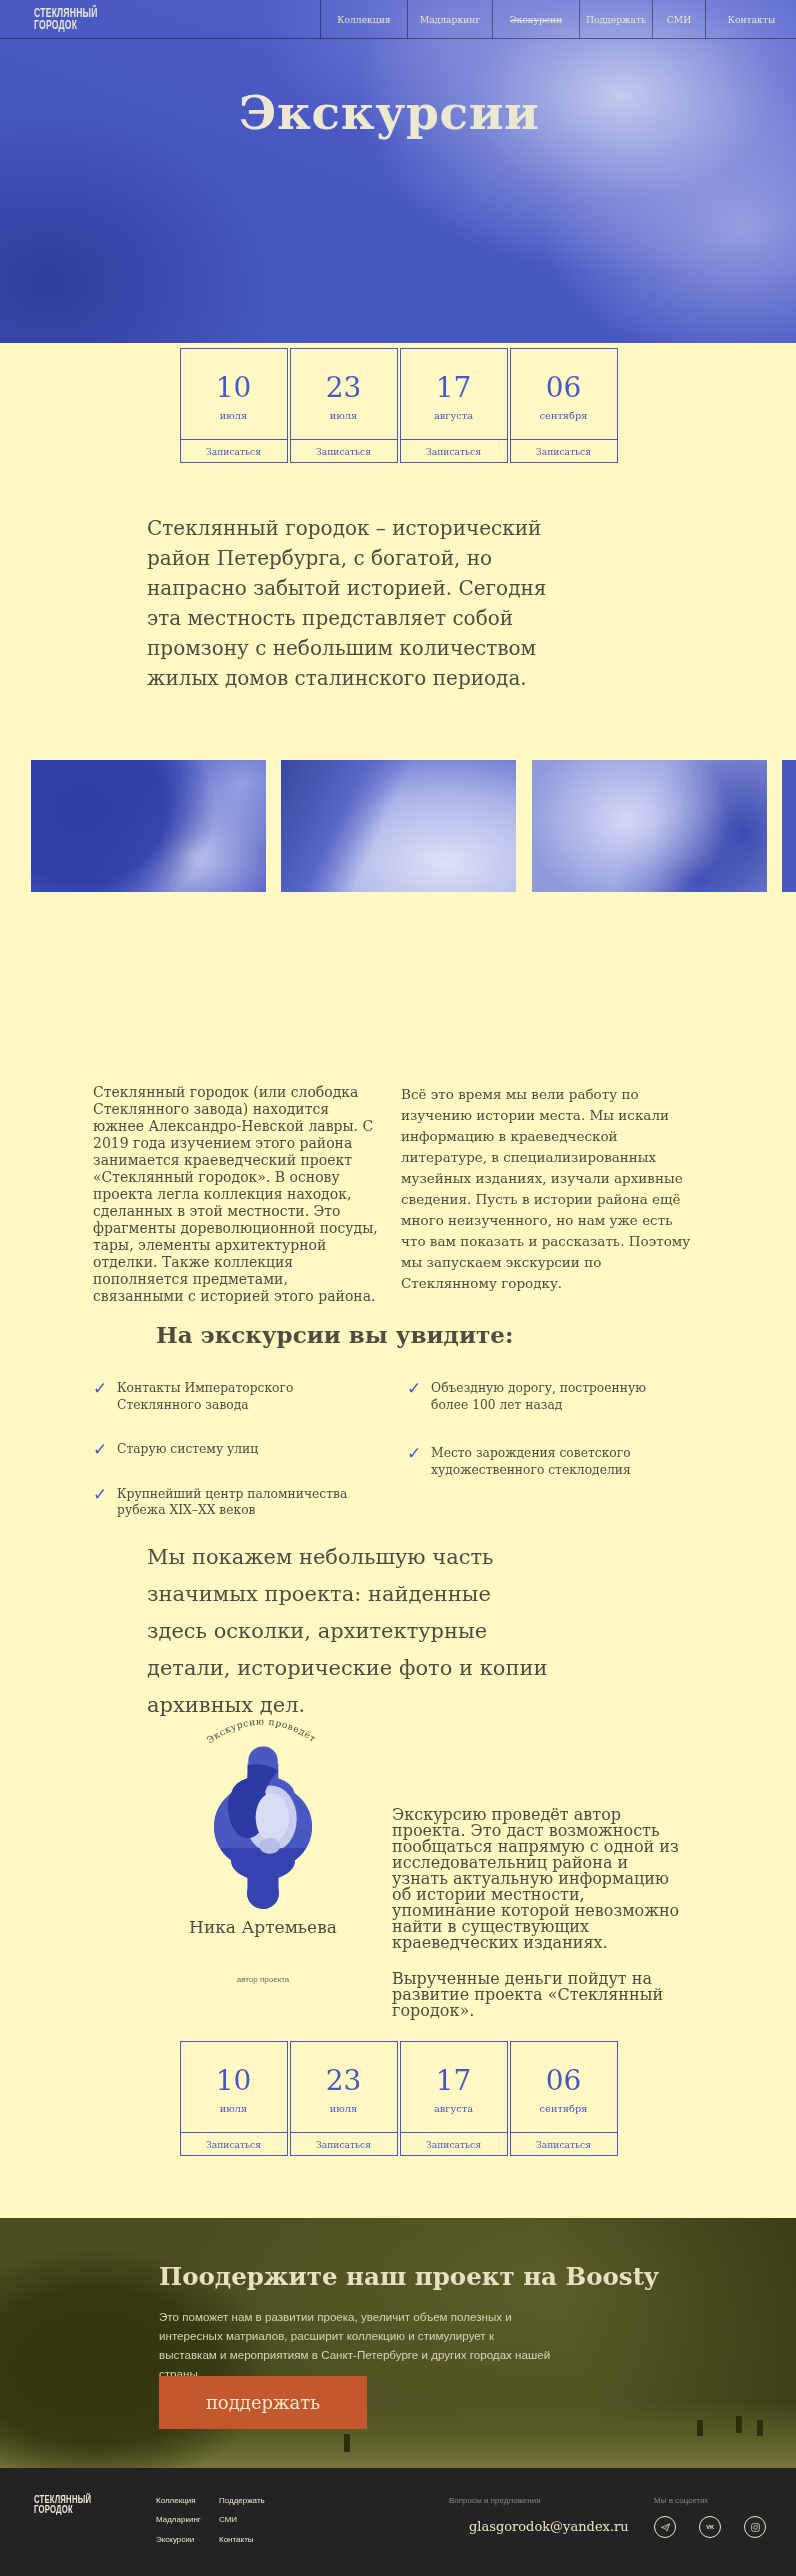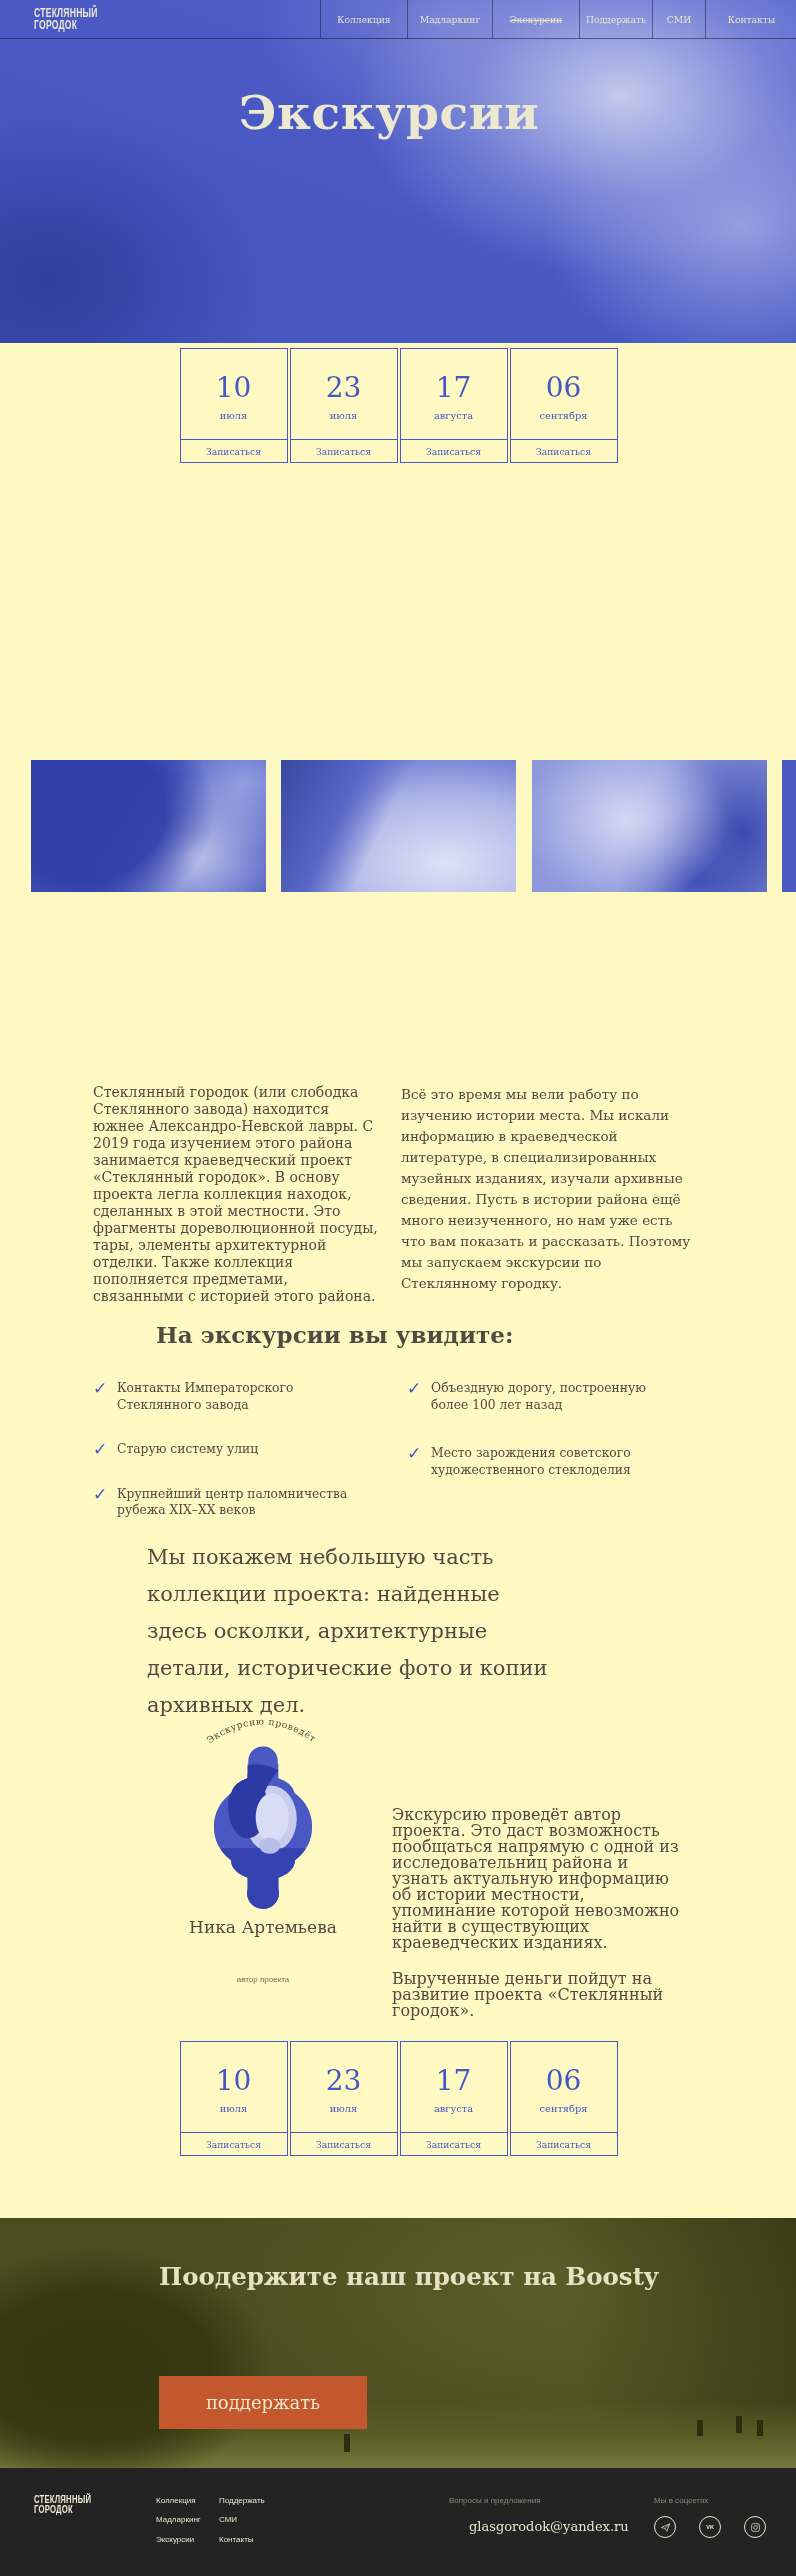--- a/index.html
+++ b/index.html
@@ -175,20 +175,21 @@
       <div class="card-month">августа</div>
       <div class="card-cta">Записаться</div>
     </div>
     <div class="card">
       <div class="card-day">06</div>
       <div class="card-month">сентября</div>
       <div class="card-cta">Записаться</div>
     </div>
   </div>
 
+  <p class="lead">Стеклянный городок – исторический район Петербурга, с богатой, но напрасно забытой историей. Сегодня эта местность представляет собой промзону с небольшим количеством жилых домов сталинского периода.</p>
 
   <div class="gallery">
     <div class="g-img g1"></div>
     <div class="g-img g2"></div>
     <div class="g-img g3"></div>
     <div class="g-img g4"></div>
   </div>
 
   <p class="col-left">Стеклянный городок (или слободка Стеклянного завода) находится южнее Александро-Невской лавры. С 2019 года изучением этого района занимается краеведческий проект «Стеклянный городок». В основу проекта легла коллекция находок, сделанных в этой местности. Это фрагменты дореволюционной посуды, тары, элементы архитектурной отделки. Также коллекция пополняется предметами, связанными с историей этого района.</p>
   <p class="col-right">Всё это время мы вели работу по изучению истории места. Мы искали информацию в краеведческой литературе, в специализированных музейных изданиях, изучали архивные сведения. Пусть в истории района ещё много неизученного, но нам уже есть что вам показать и рассказать. Поэтому мы запускаем экскурсии по Стеклянному городку.</p>
@@ -212,21 +213,21 @@
     <div class="check-item">
       <span class="check-mark">✓</span>
       <span class="check-text">Объездную дорогу, построенную более 100 лет назад</span>
     </div>
     <div class="check-item">
       <span class="check-mark">✓</span>
       <span class="check-text">Место зарождения советского художественного стеклоделия</span>
     </div>
   </div>
 
-  <p class="collection">Мы покажем небольшую часть коллекции проекта: найденные здесь осколки, архитектурные детали, исторические фото и копии архивных дел.</p>
+  <p class="collection">Мы покажем небольшую часть значимых проекта: найденные здесь осколки, архитектурные детали, исторические фото и копии архивных дел.</p>
 
   <svg class="guide-arc" width="135" height="44" viewBox="0 0 220 72">
     <path id="arcp" d="M12,64 Q110,-16 208,64" fill="none"></path>
     <text font-size="15" fill="#4e4b40" letter-spacing="1" font-family="DejaVu Serif, serif">
       <textPath href="#arcp" startOffset="14">Экскурсию проведёт</textPath>
     </text>
   </svg>
   <svg class="guide-frame" width="102" height="164" viewBox="0 0 166 267">
     <defs>
       <clipPath id="pf">
@@ -277,20 +278,21 @@
       <div class="card-cta">Записаться</div>
     </div>
   </div>
 
   <div class="boosty">
     <div class="fig f1"></div>
     <div class="fig f2"></div>
     <div class="fig f3"></div>
     <div class="fig f4"></div>
     <h2 class="b-title">Поодержите наш проект на Boosty</h2>
+    <p class="b-text">Это поможет нам в развитии проека, увеличит объем полезных и интересных матриалов, расширит коллекцию и стимулирует к выставкам и мероприятиям в Санкт-Петербурге и других городах нашей страны.</p>
     <div class="b-btn">поддержать</div>
   </div>
 
   <div class="footer">
     <div class="f-logo">
       <div>СТЕКЛЯННЫЙ</div>
       <div>ГОРОДОК</div>
     </div>
     <div class="f-col c1">
       <span class="f-link">Коллекция</span>

